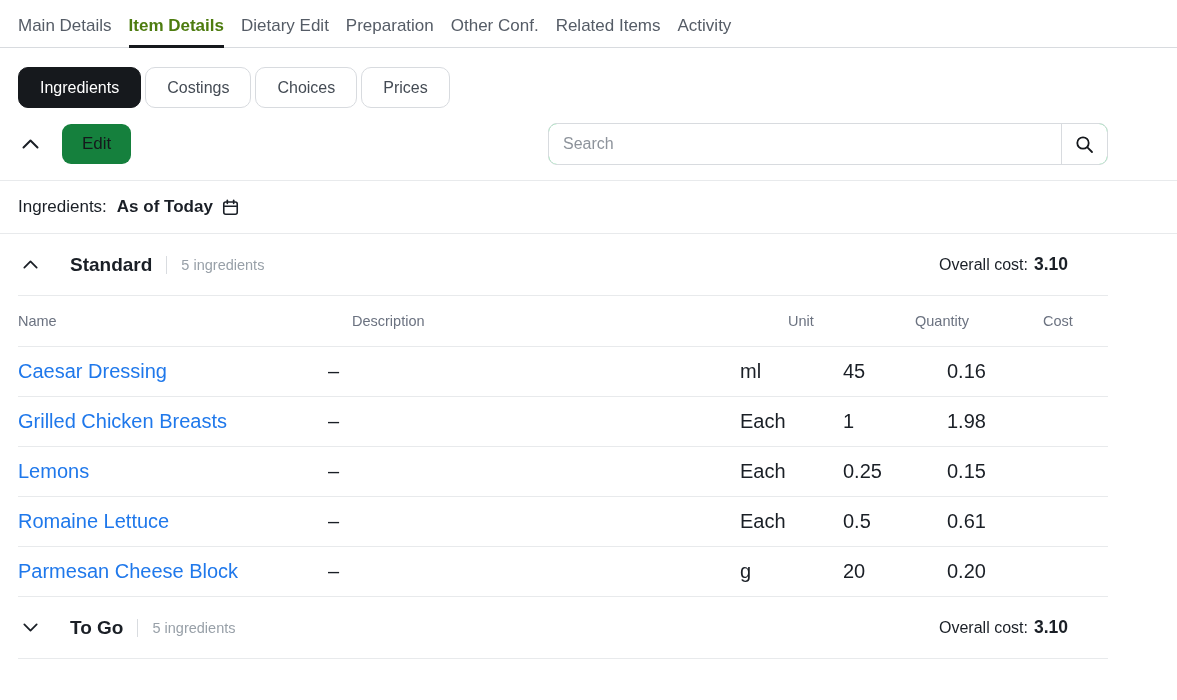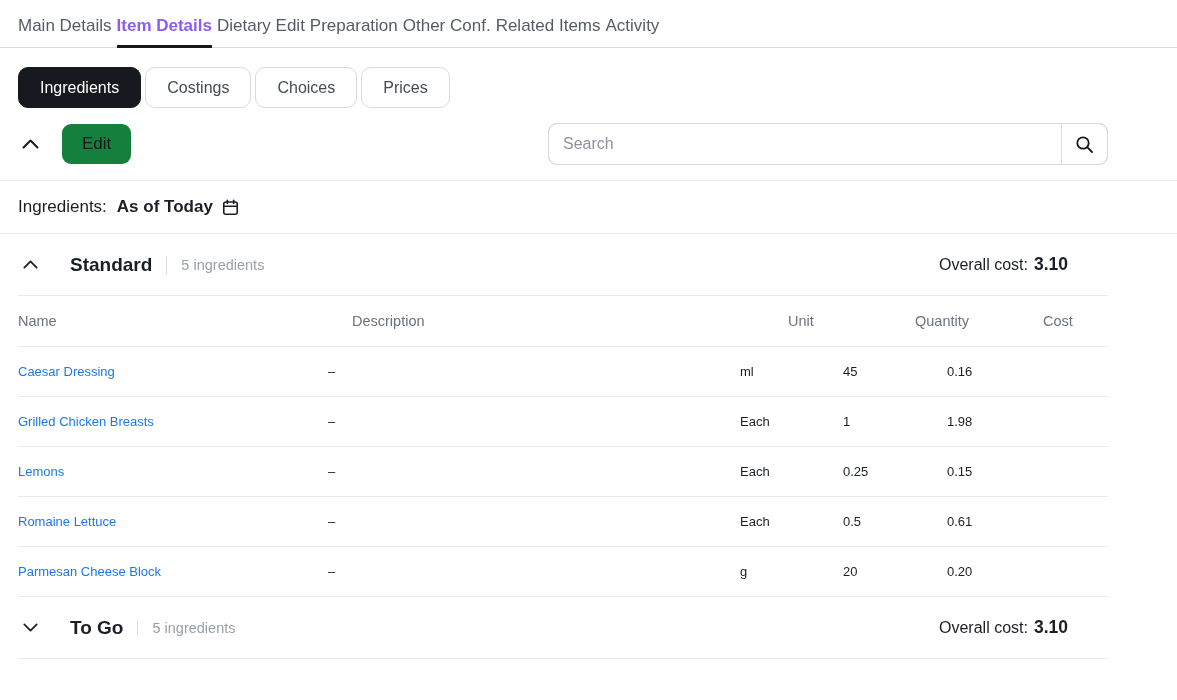--- a/index.html
+++ b/index.html
@@ -12,30 +12,30 @@
     --divider:#e8eaec;
   }
   *{box-sizing:border-box;margin:0;padding:0;}
   body{
     width:1177px;height:700px;overflow:hidden;background:#fff;
     font-family:"Liberation Sans","DejaVu Sans",sans-serif;
     color:var(--text-dark);
   }
   
   .tabbar{
-    display:flex;gap:5px;align-items:flex-end;
+    display:flex;gap:17px;align-items:flex-end;
     padding:20px 0 0 18px;border-bottom:1px solid var(--border);
     height:48px;
   }
   .tab{
     font-size:17px;color:var(--text-gray);cursor:pointer;
     padding-bottom:9px;border-bottom:3px solid transparent;
     margin-bottom:-1px;white-space:nowrap;
   }
-  .tab.active{color:#8b5cf6;font-weight:700;border-bottom-color:#15181c;}
+  .tab.active{color:#4d7c0f;font-weight:700;border-bottom-color:#15181c;}
   
   .pillrow{display:flex;gap:4px;padding:19px 0 0 18px;height:60px;}
   .pill{
     font-size:16px;padding:10px 21px;border-radius:10px;cursor:pointer;
     border:1px solid var(--border);background:#fff;color:#444b54;line-height:1.2;
   }
   .pill.active{background:var(--pill-active-bg);color:#fff;border-color:var(--pill-active-bg);font-weight:500;}
   
   .toolbar{display:flex;align-items:center;height:72px;padding:0 69px 0 18px;}
   .chev-btn{background:none;border:none;cursor:pointer;width:24px;height:24px;display:flex;align-items:center;justify-content:center;margin-right:20px;}
@@ -68,21 +68,21 @@
   .overall{margin-left:auto;margin-right:91px;font-size:16px;color:var(--text-dark);display:flex;align-items:baseline;gap:6px;}
   .overall b{font-size:17.5px;font-weight:700;}
   .inset-hr{border:none;border-top:1px solid var(--divider);margin:0 69px 0 18px;}
   
   .tbl{margin:0 69px 0 18px;}
   .trow{
     display:grid;grid-template-columns:310px 412px 103px 104px 1fr;
     align-items:center;border-bottom:1px solid var(--divider);
   }
   .trow.head{height:52px;font-size:14.5px;color:#6b7280;gap:24px;}
-  .trow.data{height:50px;font-size:13px;}
+  .trow.data{height:50px;font-size:20px;}
   .cell-name a{color:var(--accent-blue);text-decoration:none;cursor:pointer;}
   
   svg{display:block;}
 </style>
 </head>
 <body>
 
 <nav class="tabbar">
   <span class="tab">Main Details</span>
   <span class="tab active">Item Details</span>

